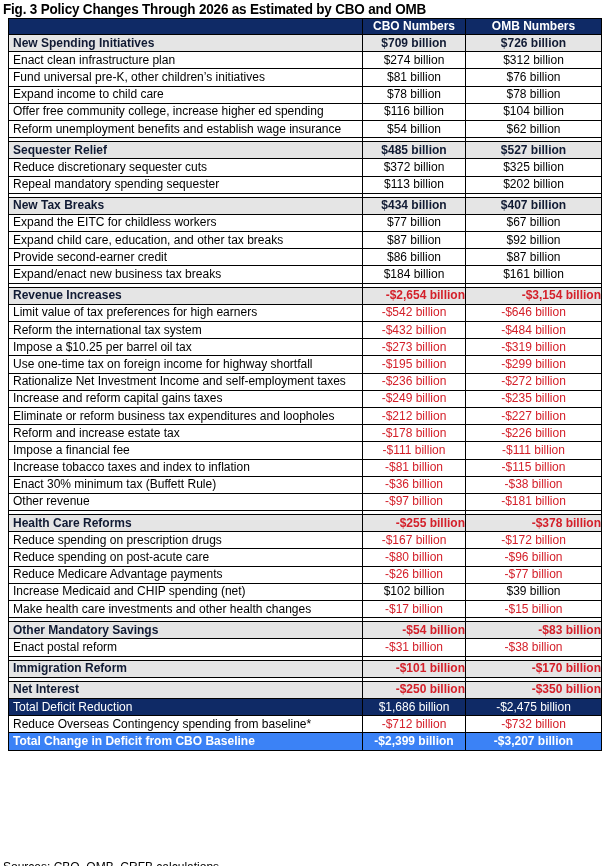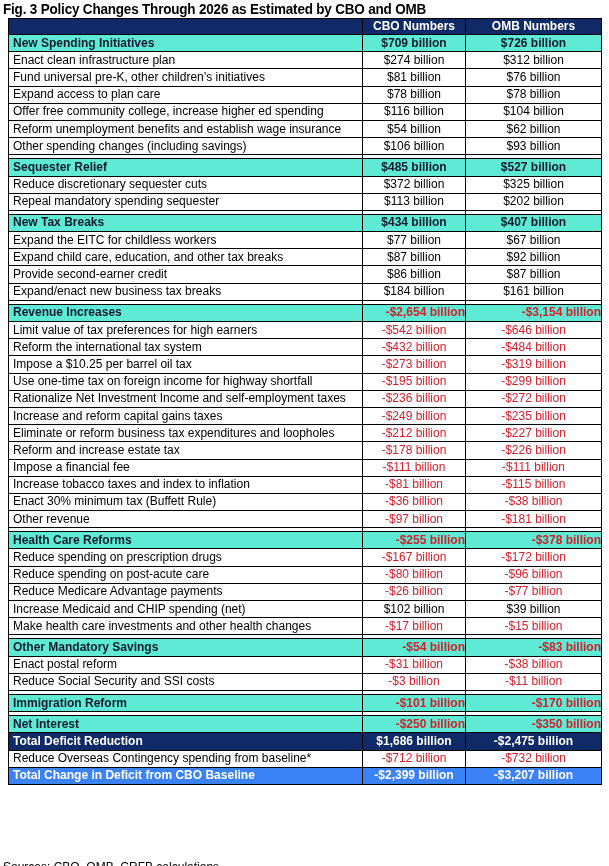--- a/index.html
+++ b/index.html
@@ -9,23 +9,23 @@
            letter-spacing: -0.2px; transform: scaleX(0.93); transform-origin: left top; white-space: nowrap; }
   table.fig { position: absolute; left: 8px; top: 18px; width: 593px; border-collapse: collapse;
               table-layout: fixed; border: 1.5px solid #000; }
   table.fig col.c1 { width: 354px; }
   table.fig col.c2 { width: 103px; }
   table.fig col.c3 { width: 136px; }
   td { border: 1px solid #000; font-size: 12px; height: 16.2px; padding: 0 0 0 4px;
        white-space: nowrap; overflow: hidden; line-height: 15px; }
   td.num { text-align: center; padding: 0; }
   tr.head td { background: #0f2a66; color: #fff; font-weight: bold; height: 15px; }
-  tr.section td { background: #5eead4; font-weight: bold; color: #101a33; }
+  tr.section td { background: #e5e5e5; font-weight: bold; color: #101a33; }
   tr.gap td { height: 3px; padding: 0; line-height: 0; font-size: 0; }
-  tr.total td { background: #0f2a66; color: #fff; font-weight: bold; }
+  tr.total td { background: #0f2a66; color: #fff; font-weight: normal; }
   tr.grand td { background: #3b82f6; color: #fff; font-weight: bold; }
   .neg { color: #d4202a; }
   tr.section td.neg { color: #d4202a; text-align: right; }
   tr.total td.neg, tr.grand td.neg { color: #fff; }
   .notes { position: absolute; left: 3px; top: 860px; font-size: 12px; line-height: 15px; }
 </style>
 </head>
 <body>
 
 <div class="title">Fig. 3 Policy Changes Through 2026 as Estimated by CBO and OMB</div>
@@ -51,39 +51,34 @@
         <td>Enact clean infrastructure plan</td>
         <td class="num">$274 billion</td>
         <td class="num">$312 billion</td>
       </tr>
       <tr>
         <td>Fund universal pre-K, other children’s initiatives</td>
         <td class="num">$81 billion</td>
         <td class="num">$76 billion</td>
       </tr>
       <tr>
-        <td>Expand access to plan care</td>
+        <td>Expand income to child care</td>
         <td class="num">$78 billion</td>
         <td class="num">$78 billion</td>
       </tr>
       <tr>
         <td>Offer free community college, increase higher ed spending</td>
         <td class="num">$116 billion</td>
         <td class="num">$104 billion</td>
       </tr>
       <tr>
         <td>Reform unemployment benefits and establish wage insurance</td>
         <td class="num">$54 billion</td>
         <td class="num">$62 billion</td>
       </tr>
-      <tr>
-        <td>Other spending changes (including savings)</td>
-        <td class="num">$106 billion</td>
-        <td class="num">$93 billion</td>
-      </tr>
       <tr class="gap">
         <td></td>
         <td></td>
         <td></td>
       </tr>
       <tr class="section">
         <td>Sequester Relief</td>
         <td class="num">$485 billion</td>
         <td class="num">$527 billion</td>
       </tr>
@@ -239,25 +234,20 @@
       </tr>
       <tr class="section">
         <td>Other Mandatory Savings</td>
         <td class="num neg">-$54 billion</td>
         <td class="num neg">-$83 billion</td>
       </tr>
       <tr>
         <td>Enact postal reform</td>
         <td class="num neg">-$31 billion</td>
         <td class="num neg">-$38 billion</td>
-      </tr>
-      <tr>
-        <td>Reduce Social Security and SSI costs</td>
-        <td class="num neg">-$3 billion</td>
-        <td class="num neg">-$11 billion</td>
       </tr>
       <tr class="gap">
         <td></td>
         <td></td>
         <td></td>
       </tr>
       <tr class="section">
         <td>Immigration Reform</td>
         <td class="num neg">-$101 billion</td>
         <td class="num neg">-$170 billion</td>

